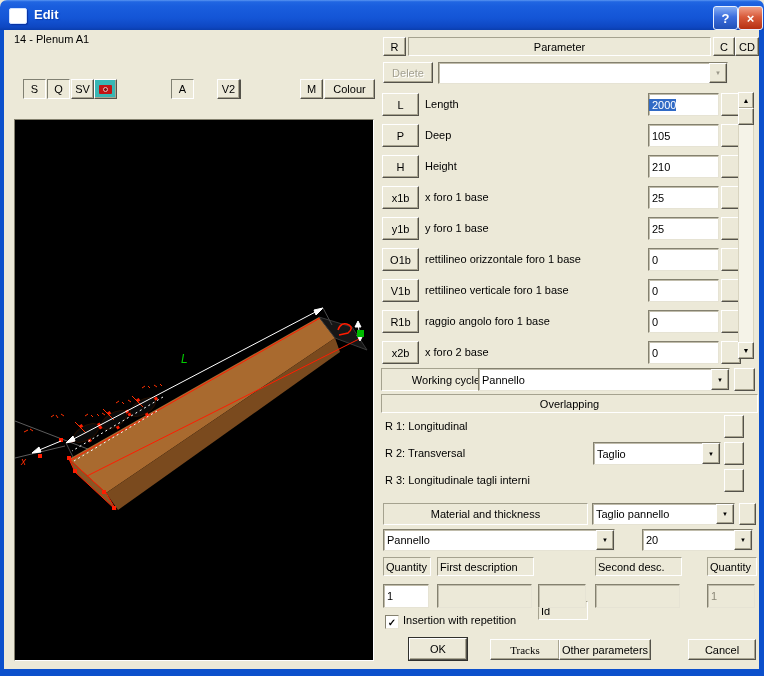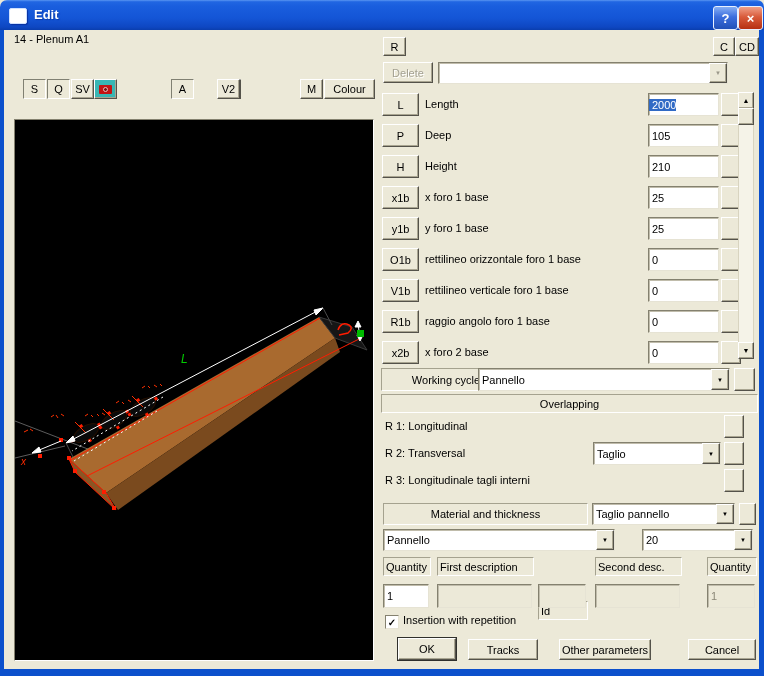--- a/index.html
+++ b/index.html
@@ -167,20 +167,21 @@
       <path d="M323,210 q3,-9 11,-5 q5,3 -1,8 l-9,2" stroke="#FF1C00" fill="none" stroke-width="1.5"></path>
       <g stroke="#ffffff" fill="#ffffff">
         <line x1="46" y1="321" x2="17" y2="333"></line>
         <polygon points="17,333 24,327 26,332"></polygon>
       </g>
       <text x="6" y="345" fill="#FF2a00" font-size="10" font-style="italic">x</text>
     </svg>
   </div>
 
   <div class="abs btn" style="left:383px;top:37px;width:21px;height:17px;">R</div>
+  <div class="abs etch center" style="left:408px;top:37px;width:301px;height:17px;">Parameter</div>
   <div class="abs btn" style="left:713px;top:37px;width:20px;height:17px;">C</div>
   <div class="abs btn" style="left:735px;top:37px;width:22px;height:17px;">CD</div>
 
   <div class="abs btn disabled-text" style="left:383px;top:62px;width:48px;height:19px;">Delete</div>
   <div class="abs tb combo" style="left:438px;top:62px;width:288px;height:20px;">
     <span></span>
     <span class="combo-btn dis">▼</span>
   </div>
 
   <div class="abs row" style="top:93px;">
@@ -319,18 +320,18 @@
     </div>
   <div class="abs tb gray-tb" style="left:707px;top:584px;width:46px;height:22px;">
       <span>1</span>
     </div>
 
   <div class="abs cb" style="left:385px;top:615px;width:12px;height:12px;">
     <span>✓</span>
   </div>
   <div class="abs" style="left:403px;top:614px;">Insertion with repetition</div>
 
-  <div class="abs btn default" style="left:398px;top:638px;width:56px;height:20px;text-align:center;">OK</div>
-  <div class="abs btn" style="left:468px;top:639px;width:68px;height:19px;">Tracks</div>
+  <div class="abs btn default" style="left:409px;top:638px;width:56px;height:20px;text-align:center;">OK</div>
+  <div class="abs btn" style="left:490px;top:639px;width:68px;height:19px;font-family:Liberation Serif, serif;">Tracks</div>
   <div class="abs btn" style="left:559px;top:639px;width:90px;height:19px;">Other parameters</div>
   <div class="abs btn" style="left:688px;top:639px;width:66px;height:19px;">Cancel</div>
 
 </div>
 
 </body></html>

